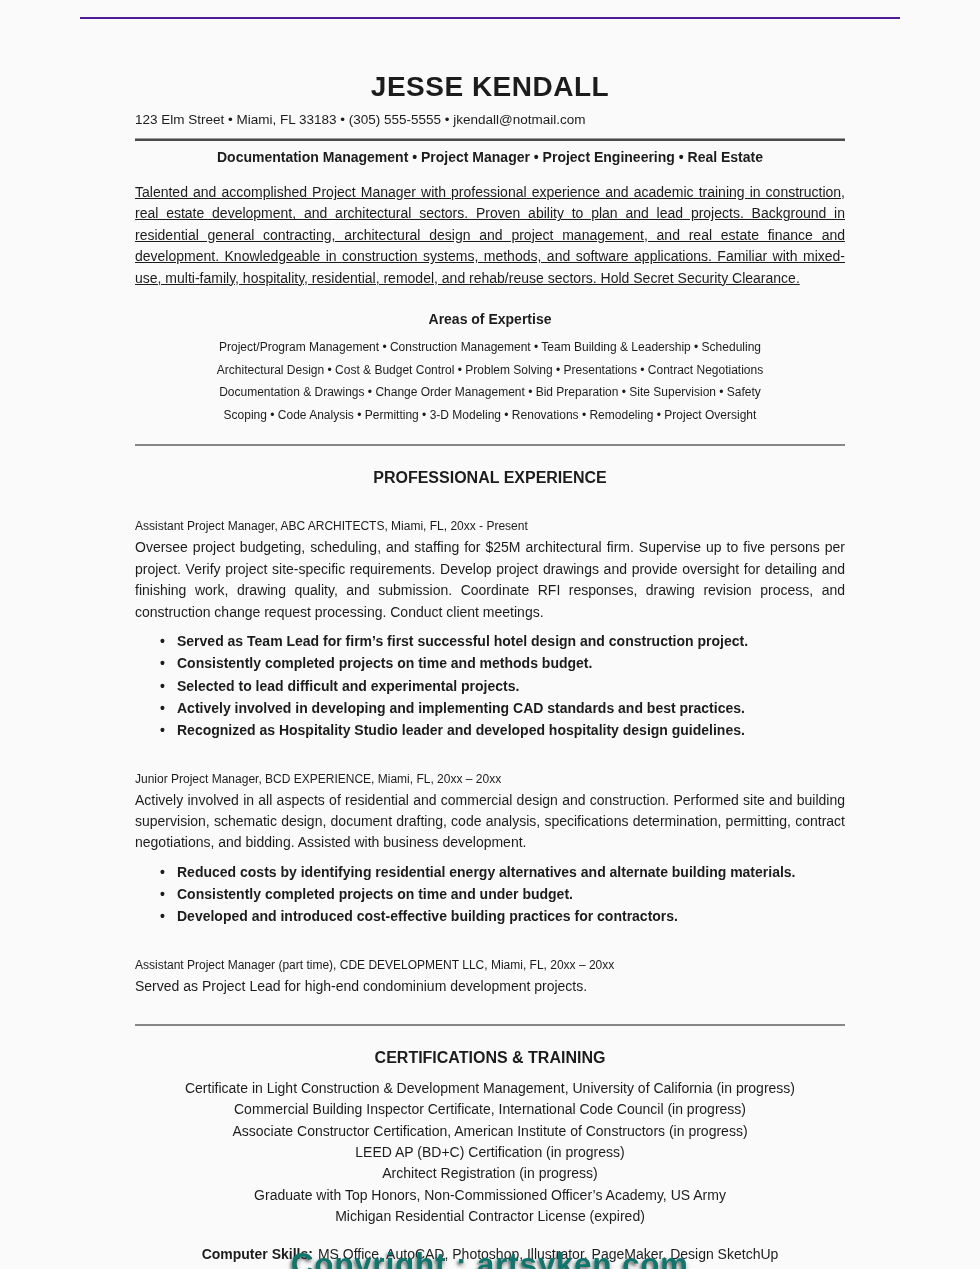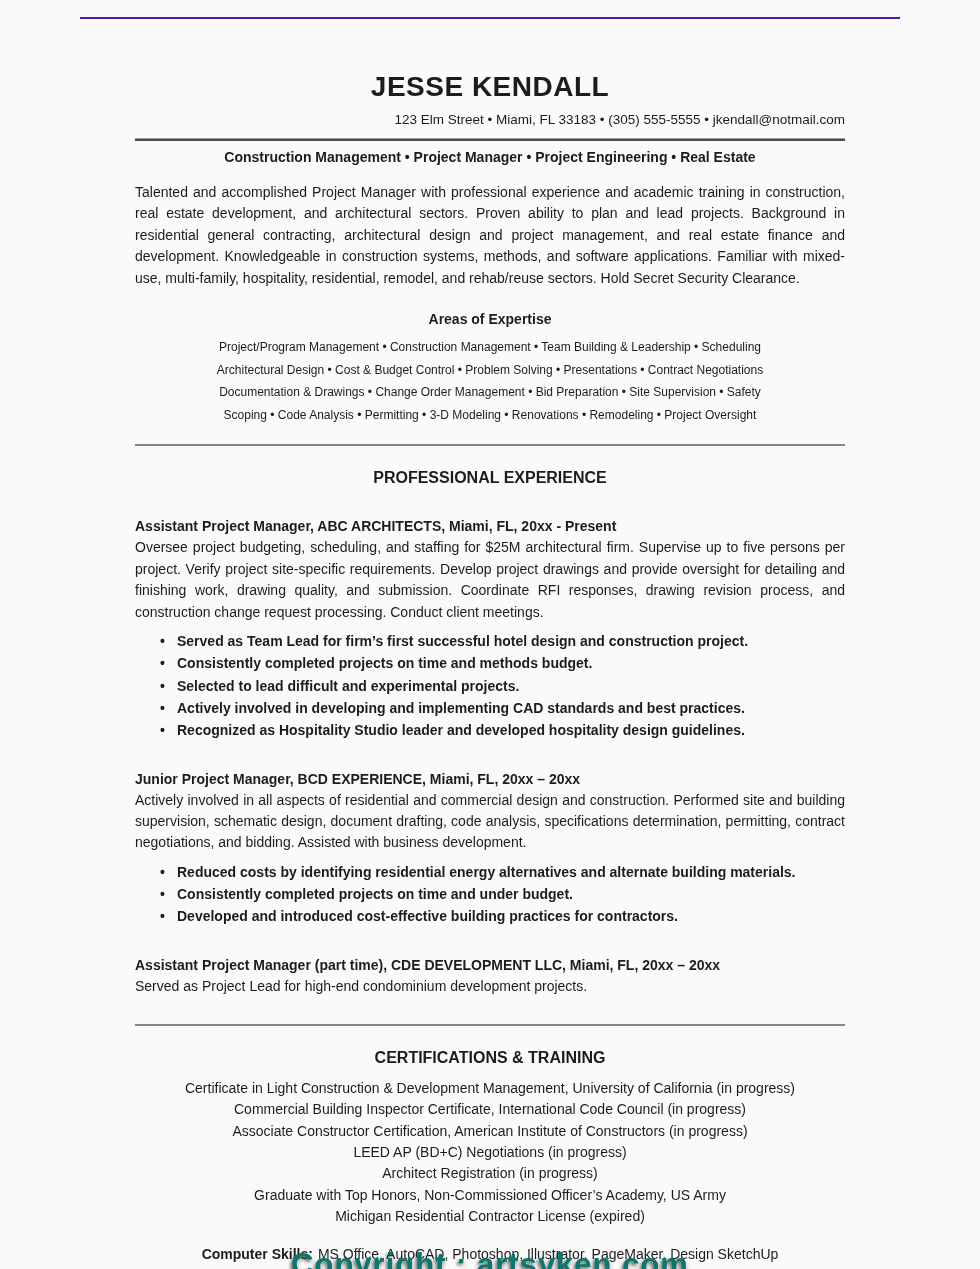--- a/index.html
+++ b/index.html
@@ -20,21 +20,21 @@
   .name {
     padding-top: 52px;
     text-align: center;
     font-size: 28px;
     font-weight: bold;
     letter-spacing: 0.5px;
     line-height: 32px;
   }
   .contact {
     margin-top: 7px;
-    text-align: right;
+    text-align: left;
     font-size: 13.5px;
     line-height: 19px;
   }
   .rule-contact {
     margin-top: 9px;
     height: 3px;
     border-top: 1px solid #9c9c9c;
     border-bottom: 2px solid #4a4a4a;
   }
   .headline {
@@ -42,20 +42,21 @@
     text-align: center;
     font-size: 14px;
     font-weight: bold;
     line-height: 19px;
   }
   .summary {
     margin-top: 15px;
     font-size: 14px;
     line-height: 21.4px;
     text-align: justify;
+    text-decoration: underline;
   }
   .expertise-title {
     margin-top: 21px;
     text-align: center;
     font-size: 14px;
     font-weight: bold;
     line-height: 19px;
   }
   .expertise-line {
     text-align: center;
@@ -70,22 +71,22 @@
   }
   .section-title {
     margin-top: 21px;
     text-align: center;
     font-size: 16px;
     font-weight: bold;
     line-height: 22px;
   }
   .job { margin-top: 27px; }
   .job-heading {
-    font-size: 14px;
-    font-weight: bold;
+    font-size: 12px;
+    font-weight: normal;
     line-height: 21px;
   }
   .job-desc {
     font-size: 14px;
     line-height: 21.4px;
     text-align: justify;
   }
   ul.bullets {
     list-style: none;
     margin-top: 7px;
@@ -134,21 +135,21 @@
 </style>
 </head>
 <body>
 
 <div class="page">
   <div class="content">
 
     <h1 class="name">JESSE KENDALL</h1>
     <div class="contact">123 Elm Street • Miami, FL 33183 • (305) 555-5555 • jkendall@notmail.com</div>
     <div class="rule-contact"></div>
-    <div class="headline">Construction Management • Project Manager • Project Engineering • Real Estate</div>
+    <div class="headline">Documentation Management • Project Manager • Project Engineering • Real Estate</div>
 
     <p class="summary">Talented and accomplished Project Manager with professional experience and academic training in construction, real estate development, and architectural sectors. Proven ability to plan and lead projects. Background in residential general contracting, architectural design and project management, and real estate finance and development. Knowledgeable in construction systems, methods, and software applications. Familiar with mixed-use, multi-family, hospitality, residential, remodel, and rehab/reuse sectors. Hold Secret Security Clearance.</p>
 
     <h2 class="expertise-title">Areas of Expertise</h2>
     <div class="expertise-lines">
       <div class="expertise-line">Project/Program Management • Construction Management • Team Building &amp; Leadership •  Scheduling</div>
       <div class="expertise-line">Architectural Design • Cost &amp; Budget Control • Problem Solving • Presentations • Contract Negotiations</div>
       <div class="expertise-line">Documentation &amp; Drawings • Change Order Management • Bid Preparation • Site Supervision • Safety</div>
       <div class="expertise-line">Scoping • Code Analysis • Permitting • 3-D Modeling • Renovations • Remodeling • Project Oversight</div>
     </div>
@@ -183,21 +184,21 @@
       <p class="job-desc">Served as Project Lead for high-end condominium development projects.</p>
     </div>
 
     <div class="section-rule cert-rule"></div>
     <h2 class="section-title">CERTIFICATIONS &amp; TRAINING</h2>
 
     <div class="cert-lines">
       <div class="cert-line">Certificate in Light Construction &amp; Development Management, University of California (in progress)</div>
       <div class="cert-line">Commercial Building Inspector Certificate, International Code Council (in progress)</div>
       <div class="cert-line">Associate Constructor Certification, American Institute of Constructors (in progress)</div>
-      <div class="cert-line">LEED AP (BD+C) Negotiations (in progress)</div>
+      <div class="cert-line">LEED AP (BD+C) Certification (in progress)</div>
       <div class="cert-line">Architect Registration (in progress)</div>
       <div class="cert-line">Graduate with Top Honors, Non-Commissioned Officer’s Academy, US Army</div>
       <div class="cert-line">Michigan Residential Contractor License (expired)</div>
     </div>
 
     <div class="skills-line">
       <span class="skills-label">Computer Skills:</span><span>MS Office, AutoCAD, Photoshop, Illustrator, PageMaker, Design SketchUp</span>
     </div>
     <div class="skills-line affil">
       <span class="skills-label wide">Affiliations:</span><span>Urban Land Institute</span>

